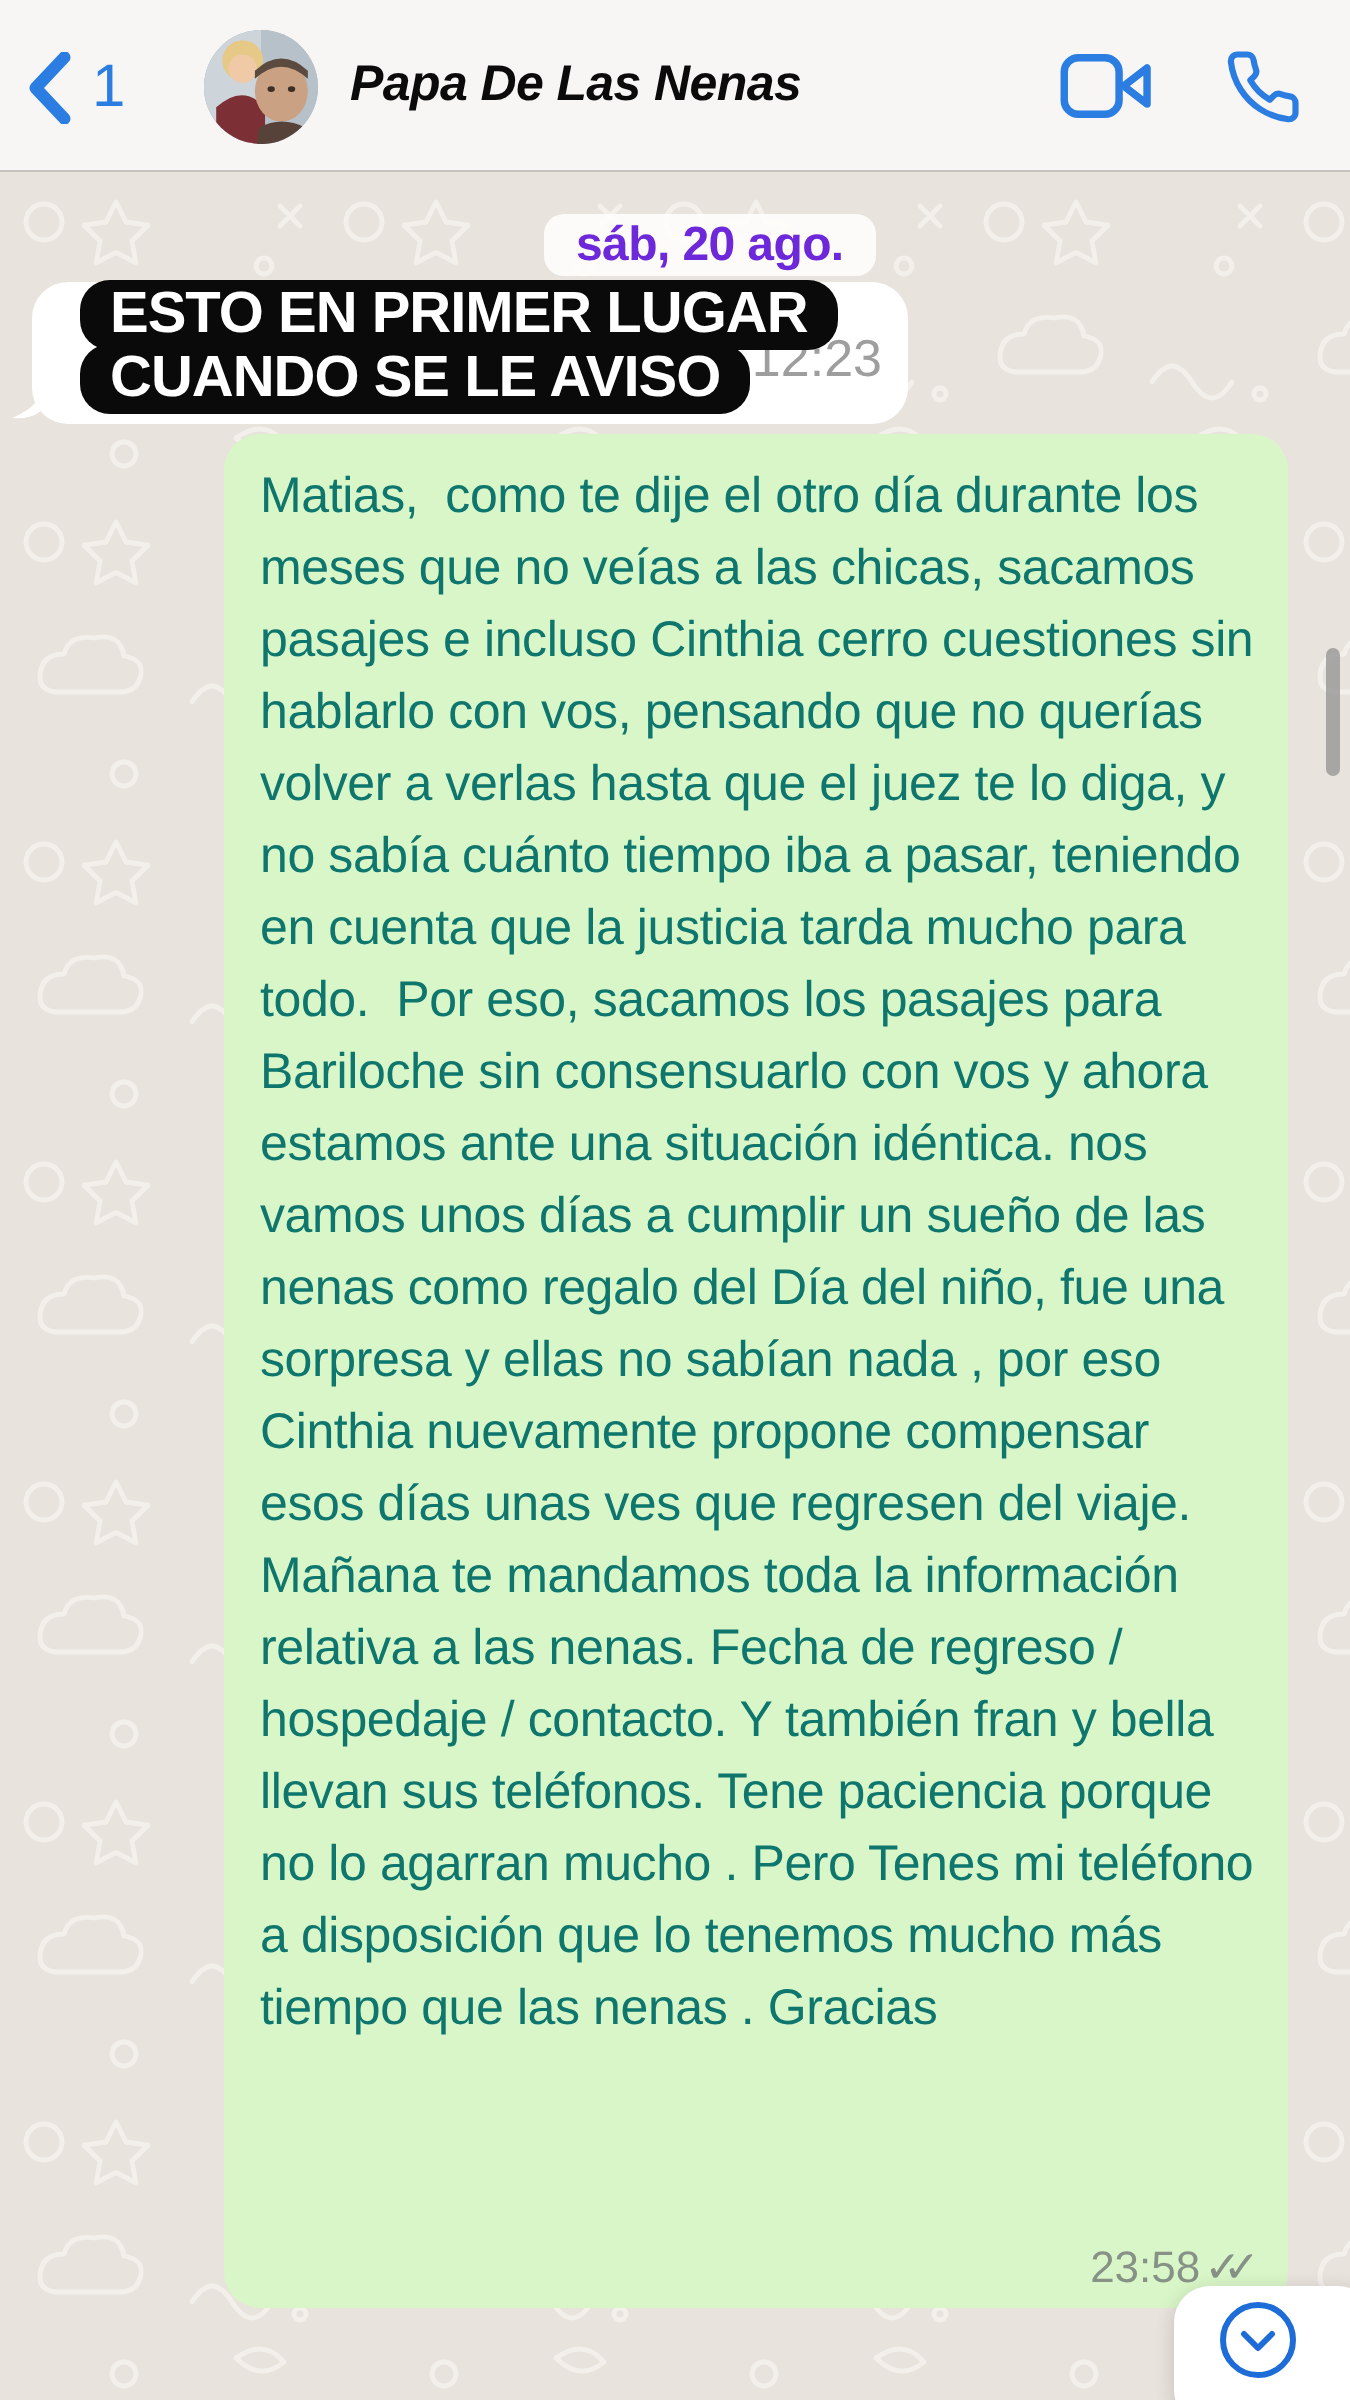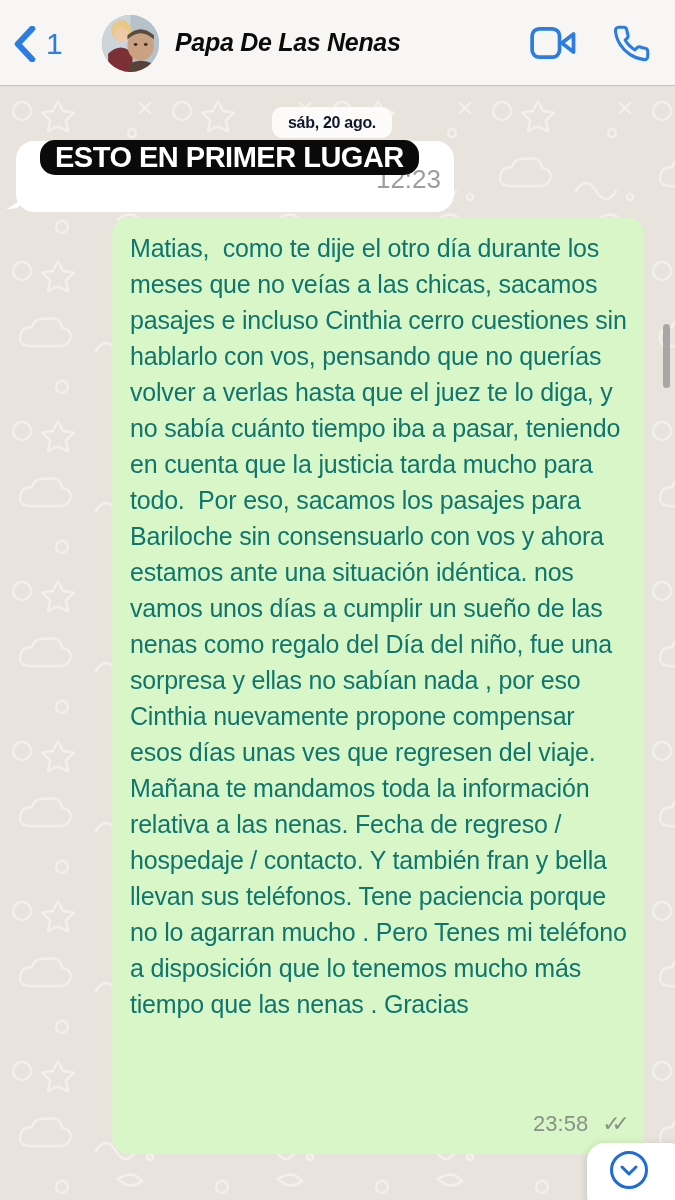--- a/index.html
+++ b/index.html
@@ -28,41 +28,41 @@
   .chat-title{position:absolute;left:175px;top:28px;font-size:25px;font-weight:bold;color:#0b0b0b;letter-spacing:-0.3px;font-style:italic;}
   .nav-actions{position:absolute;right:24px;top:0;height:86px;display:flex;align-items:center;gap:36px;}
   .nav-icon{display:flex;align-items:center;justify-content:center;cursor:pointer;}
 
   
   .chat{position:absolute;left:0;top:87px;width:675px;height:1113px;overflow:hidden;}
   .wallpaper-pattern{position:absolute;left:0;top:0;width:675px;height:1113px;}
 
   .date-chip{position:absolute;left:272px;top:20px;height:31px;padding:0 16px;
     background:rgba(253,252,250,0.95);border-radius:10px;display:flex;align-items:center;
-    font-size:16px;font-weight:bold;color:#0f172a;letter-spacing:-0.3px;z-index:2;}
+    font-size:24px;font-weight:bold;color:#6d28d9;letter-spacing:-0.3px;z-index:2;}
 
   
   .in-bubble{position:absolute;left:16px;top:54px;width:438px;height:71px;
     background:var(--incoming-bubble);border-radius:18px;z-index:3;}
   .in-bubble-tail{position:absolute;left:-10px;bottom:2px;}
   .in-time{position:absolute;right:13px;top:50%;transform:translateY(-42%);
     font-size:26px;color:var(--timestamp-gray);}
 
   .overlay-caption{position:absolute;left:40px;top:53px;display:flex;flex-direction:column;
     align-items:flex-start;z-index:4;}
   .overlay-line{background:var(--overlay-bg);color:var(--overlay-text);font-weight:bold;
     font-size:29px;letter-spacing:-0.5px;line-height:33px;padding:1px 15px;border-radius:15px;white-space:nowrap;}
   .overlay-line.second{margin-top:-3px;}
 
   
   .out-bubble{position:absolute;left:112px;top:130px;width:532px;height:937px;
     background:var(--outgoing-bubble);border-radius:18px;z-index:3;
     padding:13px 16px 36px 18px;overflow:hidden;}
   .out-text{font-size:25px;line-height:36px;letter-spacing:-0.2px;color:#0f766e;white-space:pre-wrap;}
-  .out-meta{position:absolute;right:14px;bottom:17px;display:flex;align-items:center;gap:14px;
+  .out-meta{position:absolute;right:14px;bottom:7px;display:flex;align-items:center;gap:2px;
     font-size:22px;color:var(--outgoing-meta);justify-content:space-between;}
   .double-check{letter-spacing:-9px;display:inline-block;padding-right:9px;font-size:22px;}
 
   .scrollbar-thumb{position:absolute;right:5px;top:237px;width:7px;height:64px;
     background:#9b9b9b;border-radius:4px;opacity:0.85;z-index:6;cursor:pointer;}
 
   .scroll-btn{position:absolute;left:587px;top:1056px;width:100px;height:70px;
     background:#ffffff;border-radius:18px;box-shadow:0 2px 10px rgba(0,0,0,0.16);
     z-index:7;cursor:pointer;}
   .scroll-btn-circle{position:absolute;left:23px;top:8px;width:38px;height:38px;border-radius:50%;
@@ -140,20 +140,21 @@
 
     <div class="in-bubble">
       <svg class="in-bubble-tail" width="20" height="24" viewBox="0 0 20 24">
         <path d="M18 0 C18 10 12 18 0 23 C10 24 17 20 19 12 Z" fill="#ffffff"></path>
       </svg>
       <span class="in-time">12:23</span>
     </div>
 
     <div class="overlay-caption">
       <div class="overlay-line">ESTO EN PRIMER LUGAR</div>
+      <div class="overlay-line second">CUANDO SE LE AVISO</div>
     </div>
 
     <div class="out-bubble">
       <div class="out-text">Matias,  como te dije el otro día durante los meses que no veías a las chicas, sacamos pasajes e incluso Cinthia cerro cuestiones sin hablarlo con vos, pensando que no querías volver a verlas hasta que el juez te lo diga, y no sabía cuánto tiempo iba a pasar, teniendo en cuenta que la justicia tarda mucho para todo.  Por eso, sacamos los pasajes para Bariloche sin consensuarlo con vos y ahora estamos ante una situación idéntica. nos vamos unos días a cumplir un sueño de las nenas como regalo del Día del niño, fue una sorpresa y ellas no sabían nada , por eso Cinthia nuevamente propone compensar esos días unas ves que regresen del viaje. Mañana te mandamos toda la información relativa a las nenas. Fecha de regreso / hospedaje / contacto. Y también fran y bella llevan sus teléfonos. Tene paciencia porque no lo agarran mucho . Pero Tenes mi teléfono a disposición que lo tenemos mucho más tiempo que las nenas . Gracias</div>
       <div class="out-meta">
         <span>23:58</span>
         <span class="double-check">✓✓</span>
       </div>
     </div>
 

